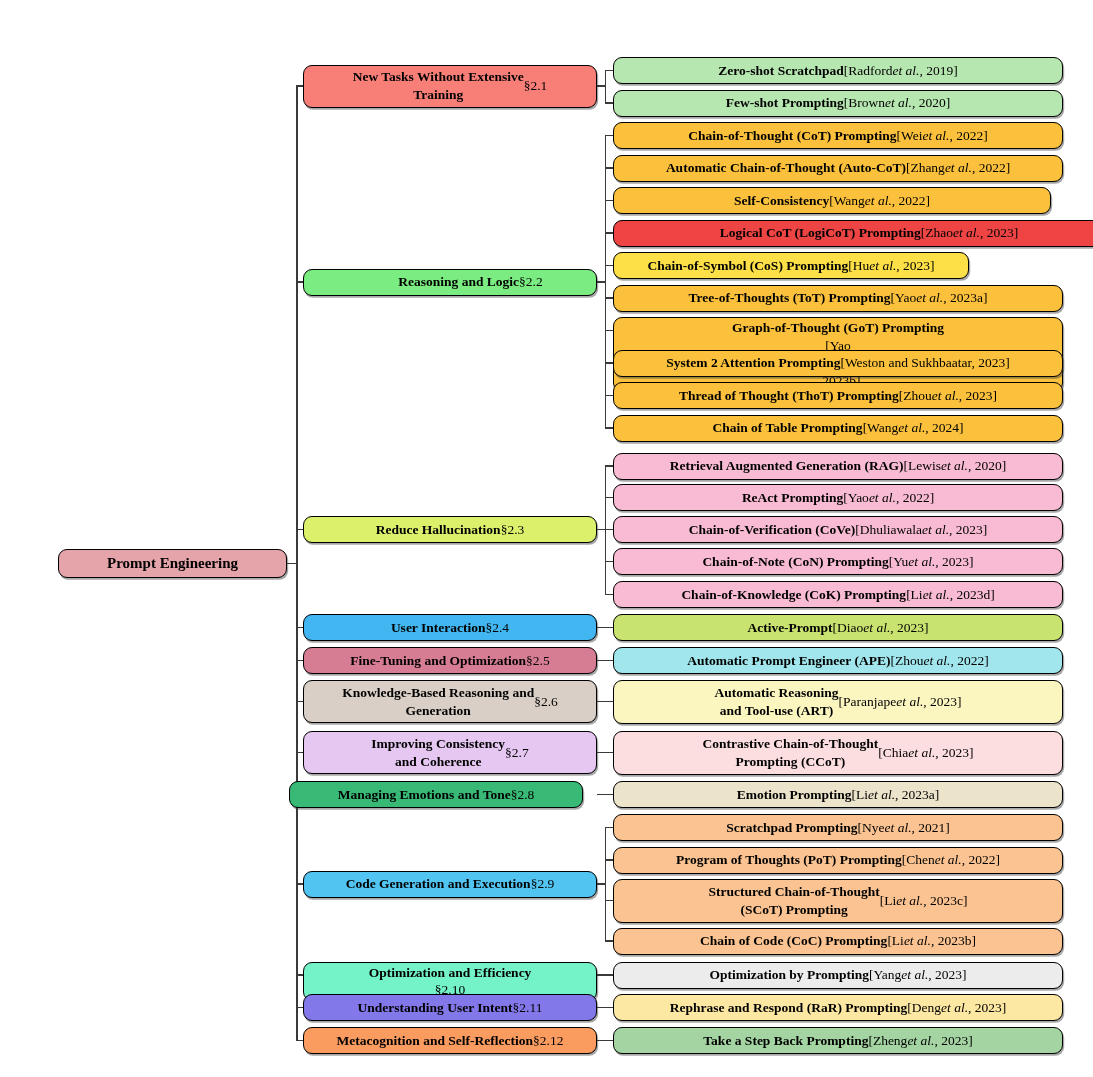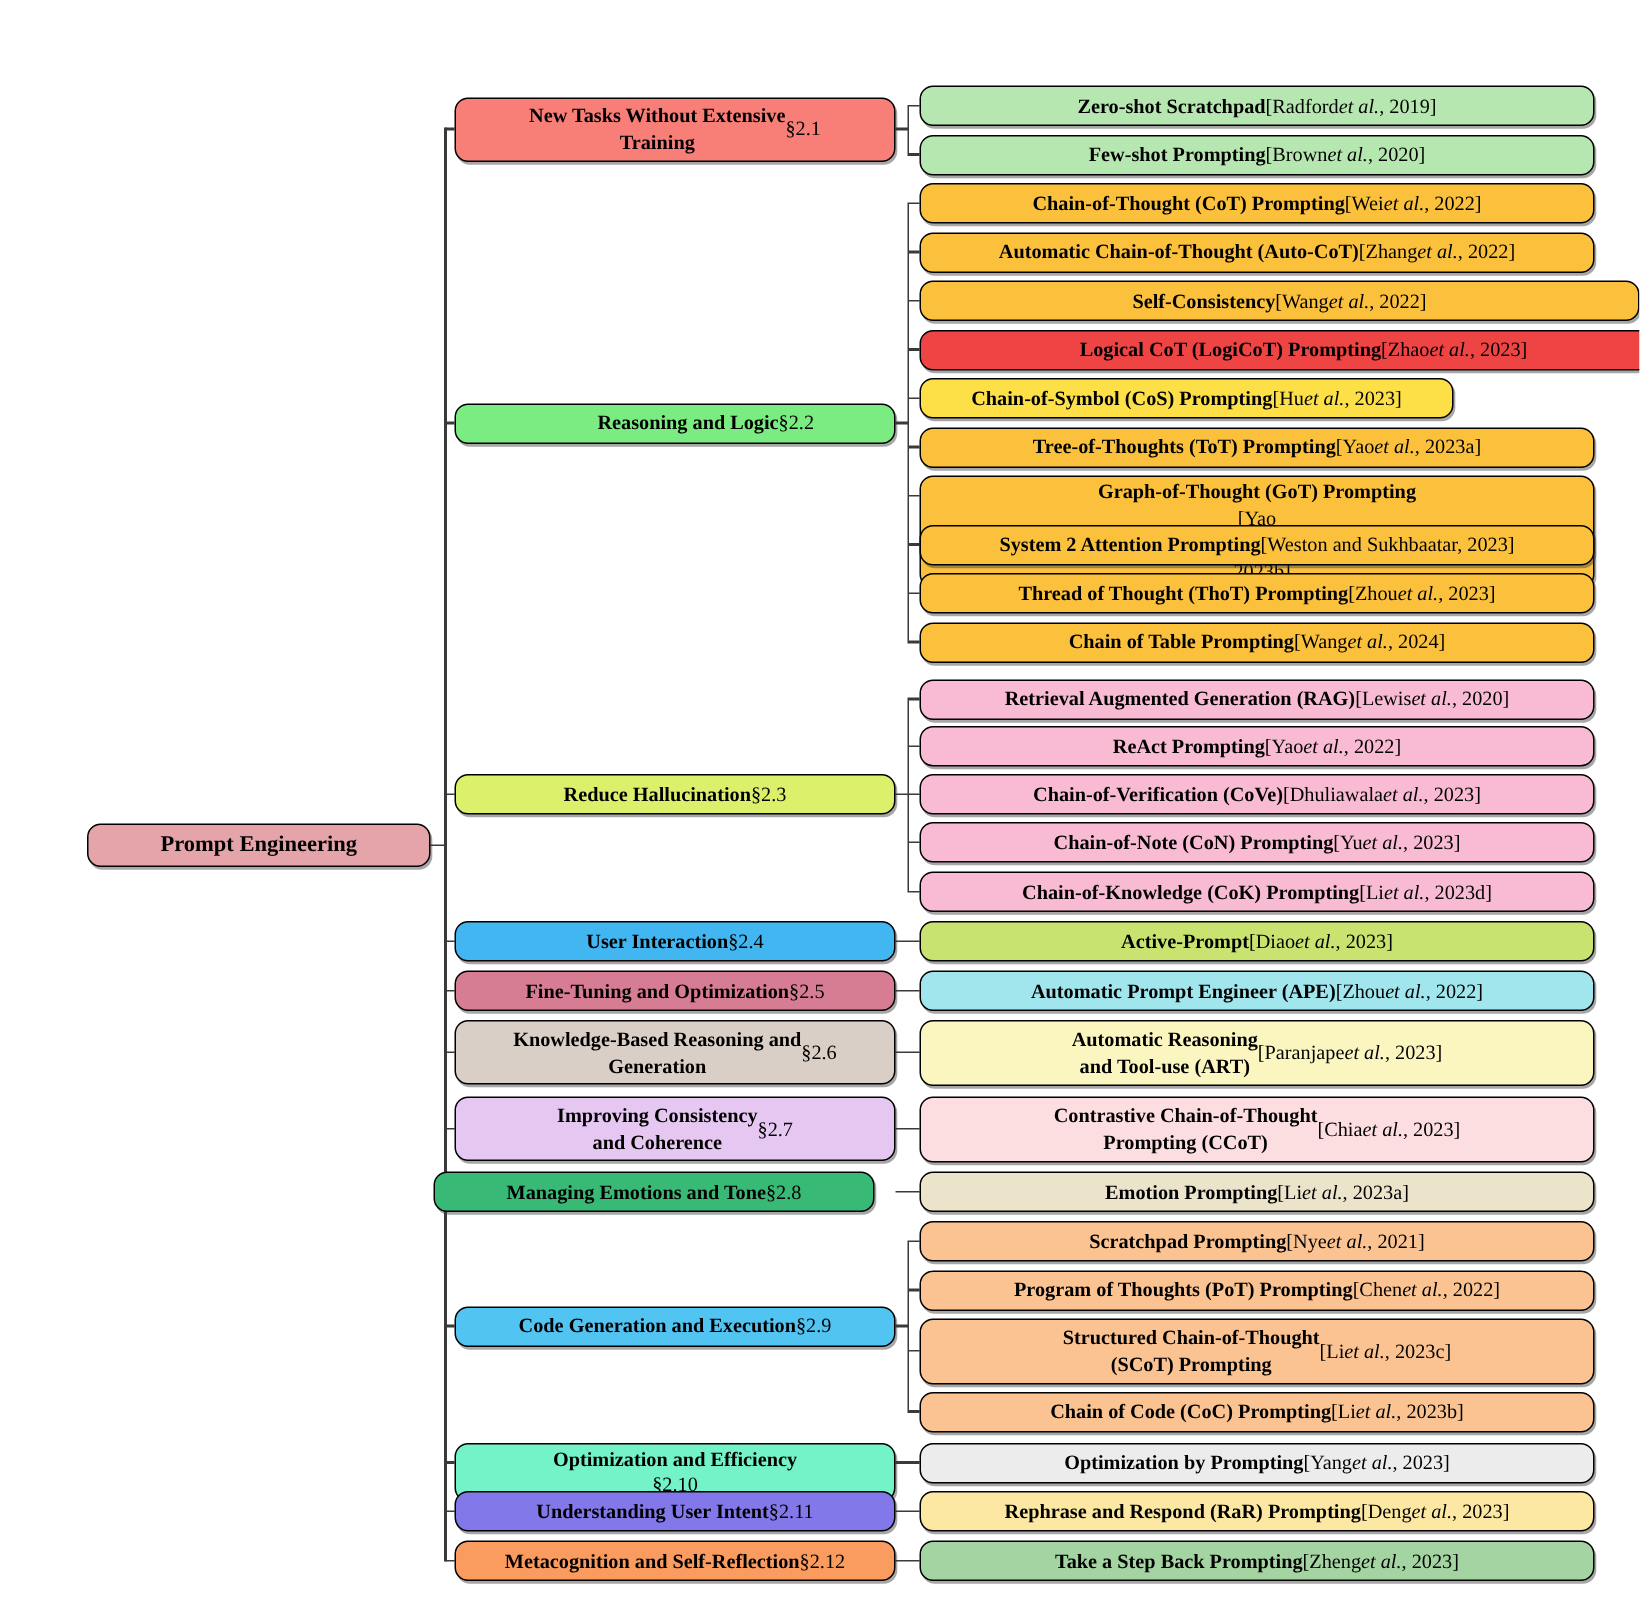--- a/index.html
+++ b/index.html
@@ -64,21 +64,21 @@
     <div class="line" style="left: 605.5px; top: 232.25px; width: 7.5px; height: 1.5px;"></div>
     <div class="line" style="left: 605.5px; top: 264.75px; width: 7.5px; height: 1.5px;"></div>
     <div class="line" style="left: 605.5px; top: 297.25px; width: 7.5px; height: 1.5px;"></div>
     <div class="line" style="left: 605.5px; top: 329.75px; width: 7.5px; height: 1.5px;"></div>
     <div class="line" style="left: 605.5px; top: 362.25px; width: 7.5px; height: 1.5px;"></div>
     <div class="line" style="left: 605.5px; top: 394.75px; width: 7.5px; height: 1.5px;"></div>
     <div class="line" style="left: 605.5px; top: 427.25px; width: 7.5px; height: 1.5px;"></div>
     <div class="node" style="left: 303px; top: 268.5px; width: 294px; min-height: 27px; background: rgb(123, 236, 129); padding-left: 48px;"><b>Reasoning and Logic</b> <span class="sec">§2.2</span></div>
     <div class="node" style="left: 613px; top: 122px; width: 450px; min-height: 27px; background: rgb(251, 193, 61);"><b>Chain-of-Thought (CoT) Prompting</b> [Wei <i>et al.</i>, 2022]</div>
     <div class="node" style="left: 613px; top: 154.5px; width: 450px; min-height: 27px; background: rgb(251, 193, 61);"><b>Automatic Chain-of-Thought (Auto-CoT)</b> [Zhang <i>et al.</i>, 2022]</div>
-    <div class="node" style="left: 613px; top: 187px; width: 480px; min-height: 27px; background: rgb(251, 193, 61);"><b>Self-Consistency</b> [Wang <i>et al.</i>, 2022]</div>
+    <div class="node" style="left: 613px; top: 187px; width: 438px; min-height: 27px; background: rgb(251, 193, 61);"><b>Self-Consistency</b> [Wang <i>et al.</i>, 2022]</div>
     <div class="node" style="left: 613px; top: 219.5px; width: 512px; min-height: 27px; background: #ef4444; text-align: center;"><b>Logical CoT (LogiCoT) Prompting</b> [Zhao <i>et al.</i>, 2023]</div>
     <div class="node" style="left: 613px; top: 252px; width: 356px; min-height: 27px; background: #fde047;"><b>Chain-of-Symbol (CoS) Prompting</b> [Hu <i>et al.</i>, 2023]</div>
     <div class="node" style="left: 613px; top: 284.5px; width: 450px; min-height: 27px; background: rgb(251, 193, 61);"><b>Tree-of-Thoughts (ToT) Prompting</b> [Yao <i>et al.</i>, 2023a]</div>
     <div class="node" style="left: 613px; top: 317px; width: 450px; min-height: 27px; background: rgb(251, 193, 61); flex-direction: column;"><b>Graph-of-Thought (GoT) Prompting</b> [Yao <i>et al.</i>, 2023b]</div>
     <div class="node" style="left: 613px; top: 349.5px; width: 450px; min-height: 27px; background: rgb(251, 193, 61);"><b>System 2 Attention Prompting</b> [Weston and Sukhbaatar, 2023]</div>
     <div class="node" style="left: 613px; top: 382px; width: 450px; min-height: 27px; background: rgb(251, 193, 61);"><b>Thread of Thought (ThoT) Prompting</b> [Zhou <i>et al.</i>, 2023]</div>
     <div class="node" style="left: 613px; top: 414.5px; width: 450px; min-height: 27px; background: rgb(251, 193, 61);"><b>Chain of Table Prompting</b> [Wang <i>et al.</i>, 2024]</div>
     <div class="line" style="left: 297px; top: 528.75px; width: 6px; height: 1.5px;"></div>
     <div class="line" style="left: 597px; top: 528.75px; width: 8.5px; height: 1.5px;"></div>
     <div class="line" style="left: 604.75px; top: 465.25px; width: 1.5px; height: 130px;"></div>

